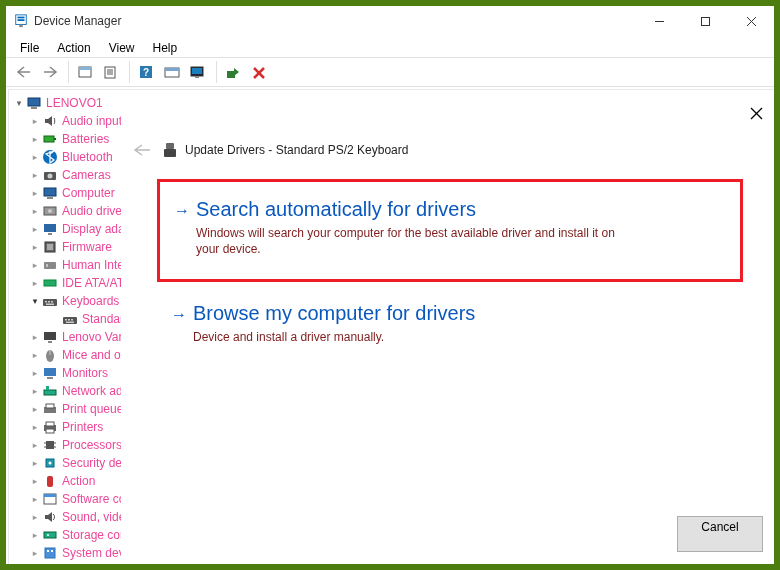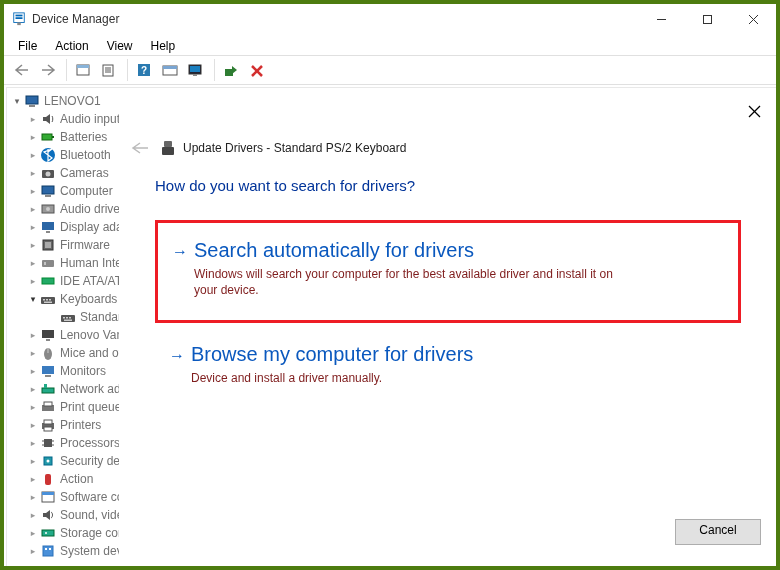--- a/index.html
+++ b/index.html
@@ -1,52 +1,52 @@
 <!DOCTYPE html>
 <html><head>
 <meta charset="utf-8">
 <style>
   * { box-sizing: border-box; margin: 0; padding: 0; }
   html, body { width: 780px; height: 570px; font-family: "Segoe UI", Tahoma, sans-serif; font-size: 12px; background: #fff; overflow: hidden; }
-  .window { width: 780px; height: 570px; border: 4px solid #4d7c0f; display: flex; flex-direction: column; position: relative; }
+  .window { width: 780px; height: 570px; border: 6px solid #4d7c0f; display: flex; flex-direction: column; position: relative; }
   .titlebar { height: 30px; display: flex; align-items: center; padding-left: 8px; }
   .titlebar .app-icon { width: 14px; height: 14px; margin-right: 6px; }
   .titlebar .title { flex: 1; font-size: 12px; color: #333; }
   .titlebar .ctrl { width: 46px; height: 30px; display: flex; align-items: center; justify-content: center; color: #555; }
   .menubar { height: 21px; display: flex; align-items: flex-end; padding-left: 6px; gap: 2px; }
   .menubar .mitem { padding: 2px 8px; font-size: 12px; color: #000; }
   .toolbar { height: 30px; border-top: 1px solid #e0e0e0; border-bottom: 1px solid #e0e0e0; display: flex; align-items: center; padding-left: 6px; gap: 0; }
   .toolbar .tbtn { width: 24px; height: 22px; display: flex; align-items: center; justify-content: center; margin-right: 2px; }
   .toolbar .sep { width: 1px; height: 22px; background: #e0e0e0; margin: 0 4px; }
   .content { flex: 1; position: relative; overflow: hidden; }
   .tree { width: 100%; height: 100%; overflow: hidden; padding-top: 4px; border: 1px solid #e8e8e8; margin: 2px; }
   .tree-row { display: flex; align-items: center; height: 18px; padding-left: 4px; white-space: nowrap; }
   .tree-row .exp { width: 12px; height: 12px; display: flex; align-items: center; justify-content: center; font-size: 9px; color: #666; margin-right: 1px; }
   .tree-row .ticon { width: 16px; height: 16px; margin-right: 4px; display: flex; align-items: center; justify-content: center; }
-  .tree-row .lbl { font-size: 12px; color: #737373; }
+  .tree-row .lbl { font-size: 12px; color: #ec4899; }
   .indent-1 { padding-left: 20px; }
   .indent-2 { padding-left: 40px; }
 
   .dialog { position: absolute; left: 115px; top: 7px; width: 660px; height: 463px; background: #fff; display: flex; flex-direction: column; }
   .dialog .dtitle { height: 38px; display: flex; align-items: center; padding-right: 10px; }
   .dialog .dtitle .spacer { flex: 1; }
   .dialog .dclose { width: 30px; height: 30px; display: flex; align-items: center; justify-content: center; }
   .dialog .dhead { height: 35px; display: flex; align-items: center; padding-left: 8px; }
   .dialog .dhead .back { width: 26px; display: flex; align-items: center; justify-content: center; }
   .dialog .dhead .kbicon { width: 14px; height: 16px; margin: 0 8px; }
   .dialog .dhead .dtxt { font-size: 12px; color: #222; }
   .dialog .dbody { flex: 1; padding: 12px 38px 0 36px; position: relative; }
   .dialog .prompt { color: #003399; font-size: 15px; margin-bottom: 26px; }
   .option { padding: 6px 16px 10px 14px; display: flex; cursor: pointer; }
   .option .arrow { width: 22px; padding-top: 2px; color: #0a58be; font-size: 16px; }
   .option .otxt .otitle { color: #0a58be; font-size: 20px; }
   .option .odesc { color: #7f1d1d; font-size: 12px; margin-top: 4px; line-height: 1.35; max-width: 420px; }
   .highlight { border: 3px solid #ee1c25; margin-bottom: 14px; padding-top: 16px; padding-bottom: 22px; }
   .footer { height: 46px; display: flex; align-items: center; justify-content: flex-end; padding-right: 18px; }
-  .btn { width: 86px; height: 26px; border: 1px solid #adadad; background: #e1e1e1; font-size: 12px; text-align: center; line-height: 21px; }
+  .btn { width: 86px; height: 36px; border: 1px solid #adadad; background: #e1e1e1; font-size: 12px; text-align: center; line-height: 21px; }
 </style>
 </head>
 <body>
 
 <div class="window">
 
   <div class="titlebar">
     <span class="app-icon">
       <svg viewBox="0 0 16 16" width="14" height="14">
           <rect x="2" y="1" width="12" height="11" fill="#fff" stroke="#0067b8"></rect>
@@ -431,21 +431,20 @@
               <path d="M10 2 L3 7 L10 12 M3 7 H18" stroke="#bbb" stroke-width="1.5" fill="none"></path>
             </svg>
           </div>
         <span class="kbicon"><svg width="14" height="16">
               <rect x="1" y="7" width="12" height="8" fill="#444" rx="1"></rect>
               <rect x="3" y="1" width="8" height="6" fill="#666" rx="1"></rect>
             </svg></span>
         <span class="dtxt">Update Drivers - Standard PS/2 Keyboard</span>
       </div>
       <div class="dbody">
-        <div class="prompt">How do you want to search for drivers?</div>
 
         <div class="option highlight">
           <div class="arrow">→</div>
           <div class="otxt">
             <div class="otitle">Search automatically for drivers</div>
             <div class="odesc">Windows will search your computer for the best available driver and install it on your device.</div>
           </div>
         </div>
 
         <div class="option">

